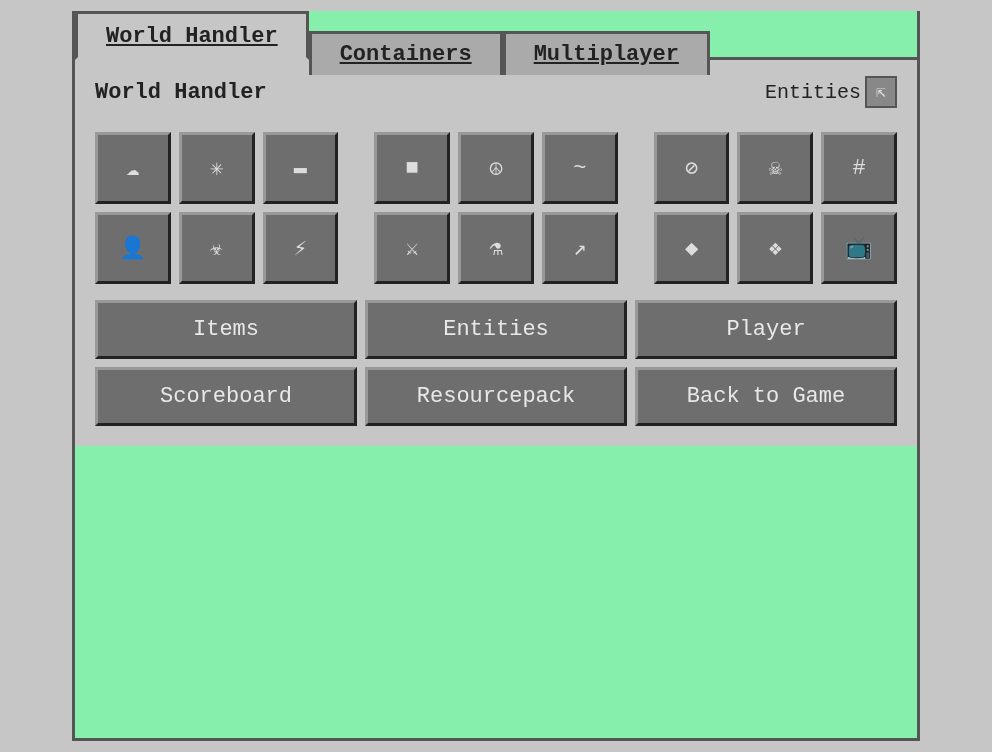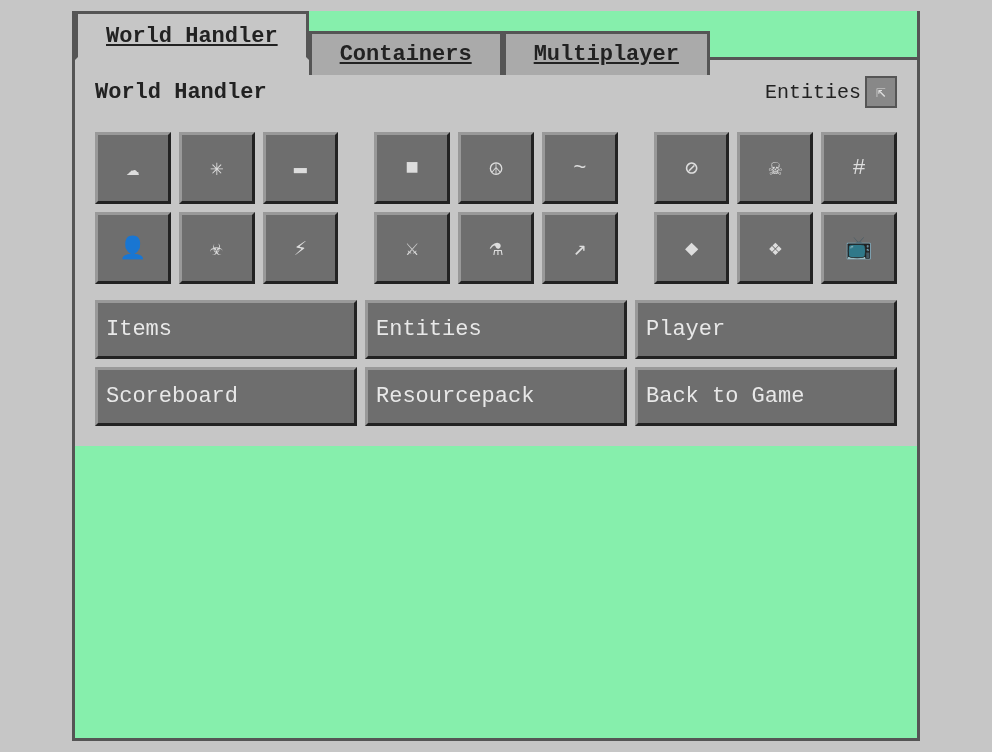--- a/index.html
+++ b/index.html
@@ -135,21 +135,21 @@
       border: 3px solid #333;
       border-bottom-color: #222;
       border-right-color: #222;
       border-top-color: #999;
       border-left-color: #999;
       padding: 14px 8px;
       font-family: 'Courier New', monospace;
       font-size: 22px;
       color: #e8e8e8;
       cursor: pointer;
-      text-align: left;
+      text-align: center;
       user-select: none;
     }
 
     
     .icon-grid-container {
       display: flex;
       flex-direction: column;
       gap: 8px;
       margin-bottom: 16px;
     }

